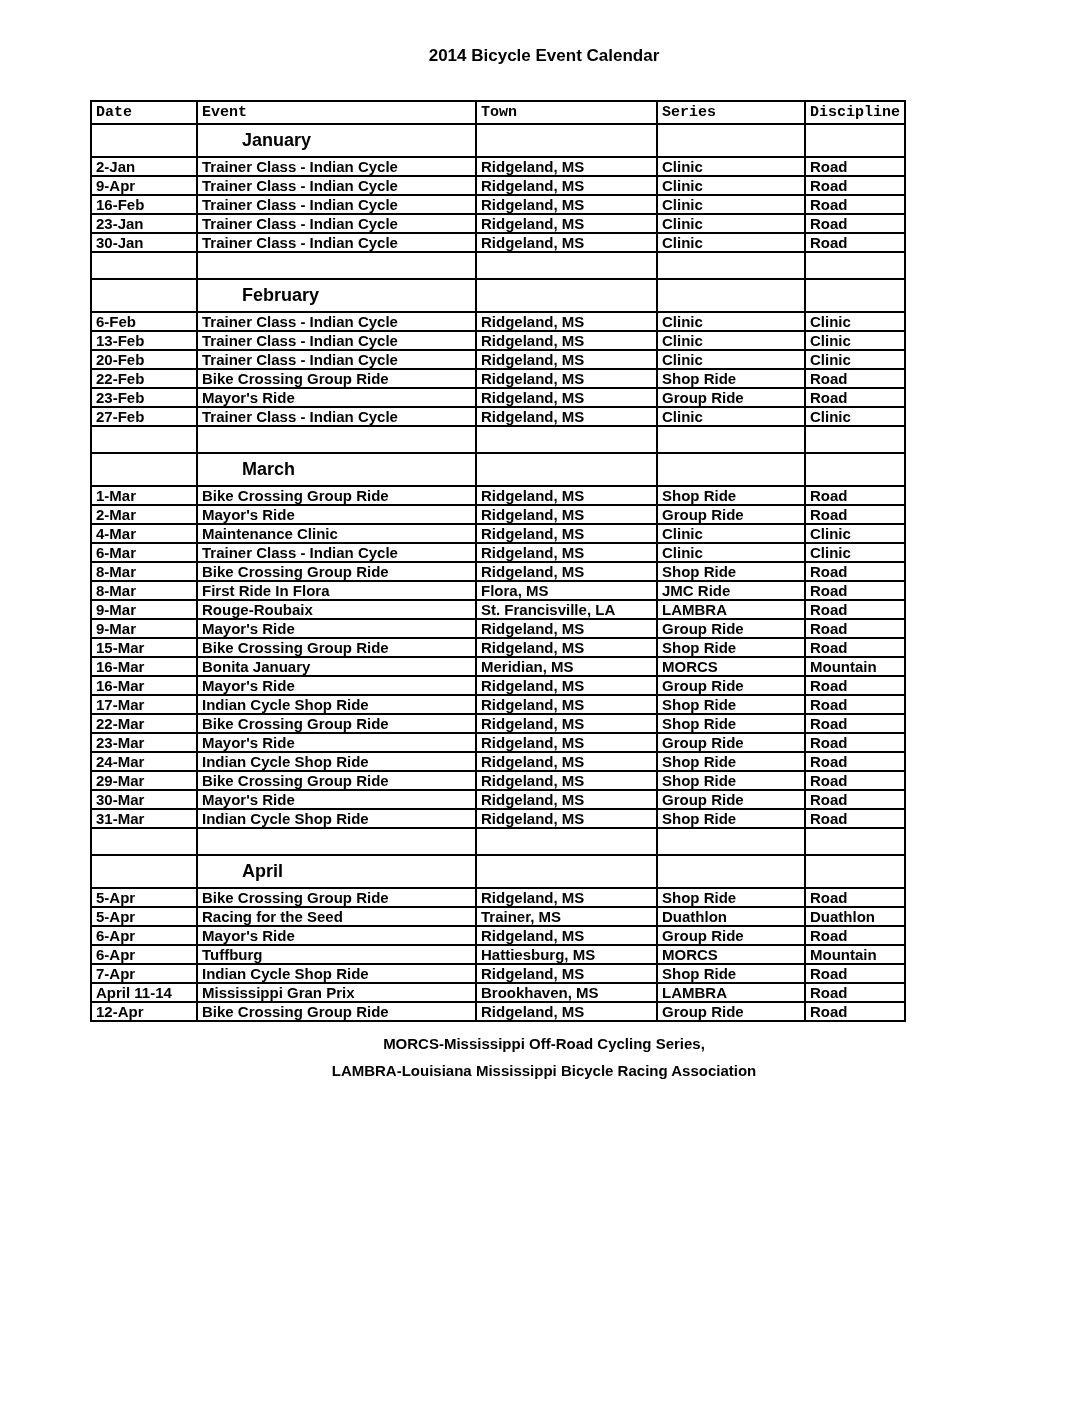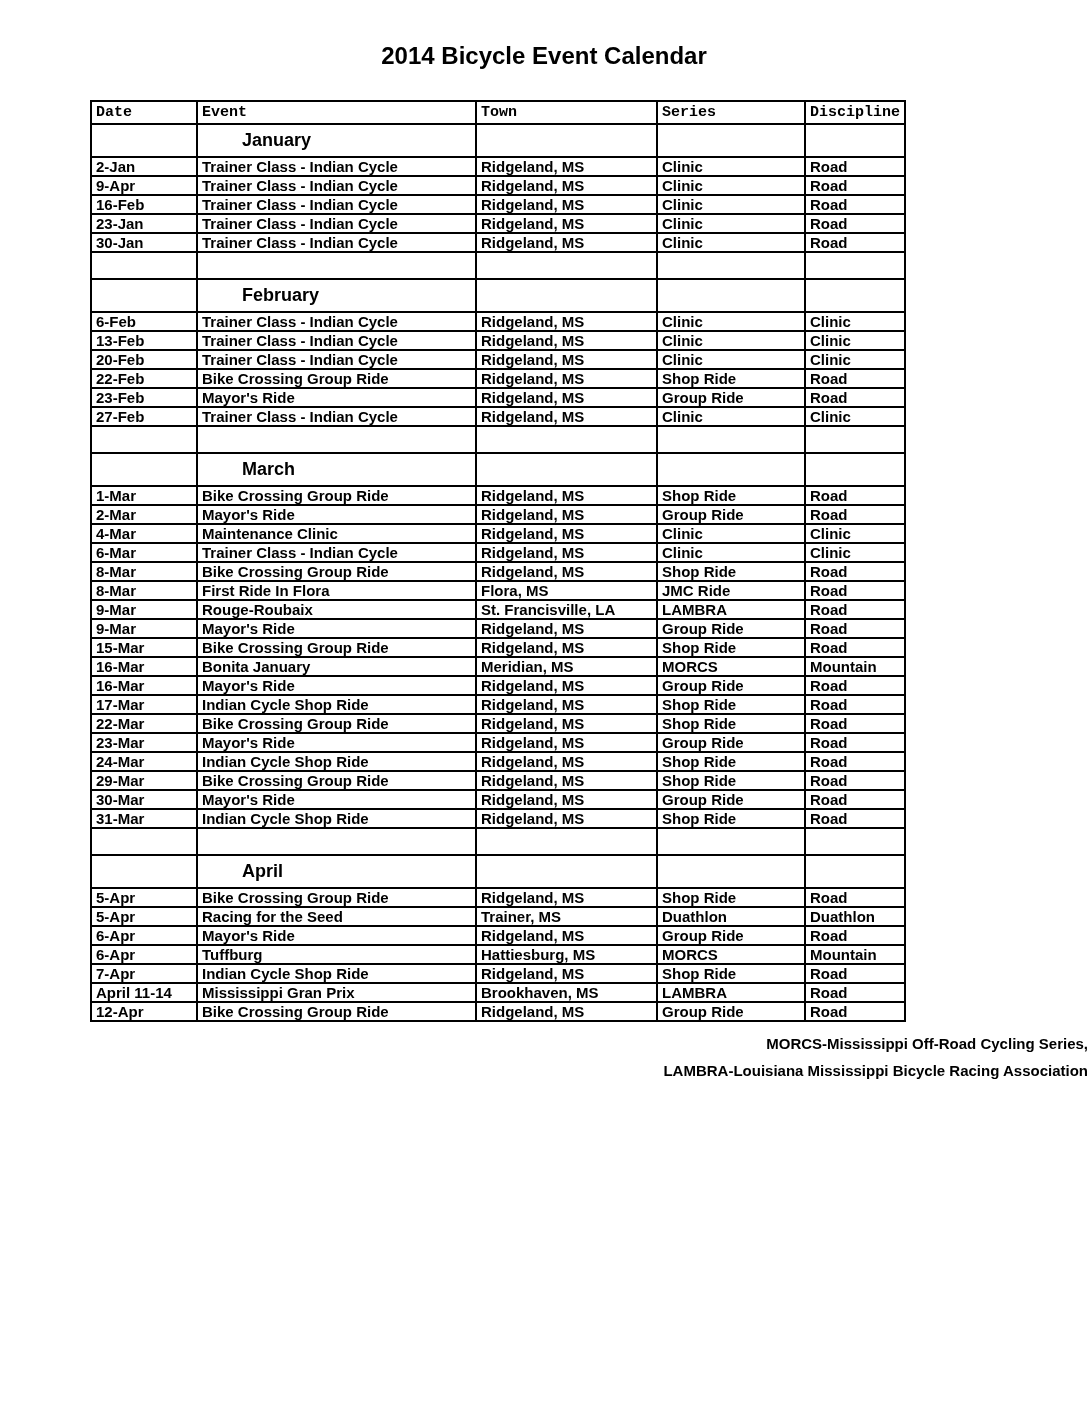--- a/index.html
+++ b/index.html
@@ -11,21 +11,21 @@
     position: relative;
     width: 1088px;
     height: 1408px;
     background: #ffffff;
     color: #000000;
     overflow: hidden;
   }
   .doc-title {
     padding-top: 44px;
     text-align: center;
-    font-size: 24px;
+    font-size: 17px;
     font-weight: bold;
     color: #000000;
     line-height: 24px;
   }
   table.calendar {
     margin: 32px 0 0 90px;
     width: 814px;
     border-collapse: collapse;
     table-layout: fixed;
   }
@@ -47,21 +47,21 @@
     overflow: hidden;
   }
   tr.header-row  { height: 23px; }
   tr.header-row th { font-size: 15px; font-family: Liberation Mono, monospace; }
   tr.month-row   { height: 33px; }
   tr.month-row td.month-cell { font-size: 18px; padding-left: 44px; }
   tr.event-row   { height: 14px; }
   tr.spacer-row  { height: 27px; }
   .footer {
     margin-top: 8px;
-    text-align: right;
+    text-align: center;
     font-size: 15px;
     font-weight: bold;
     color: #000000;
     line-height: 27px;
   }
 </style>
 </head>
 <body>
 
 <div class="page">

